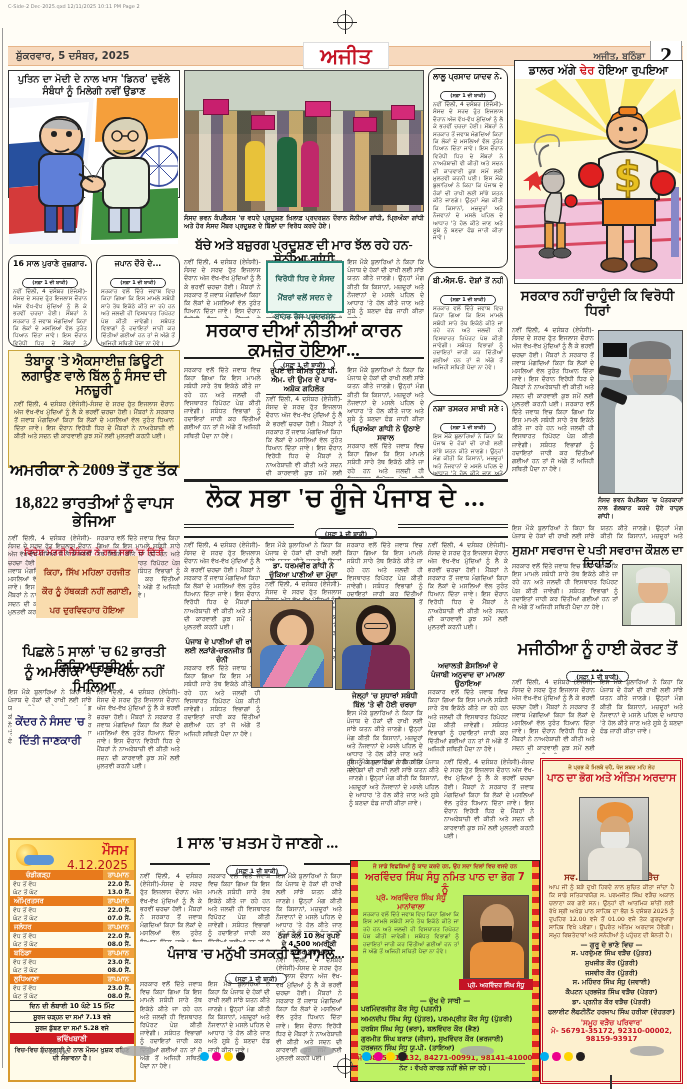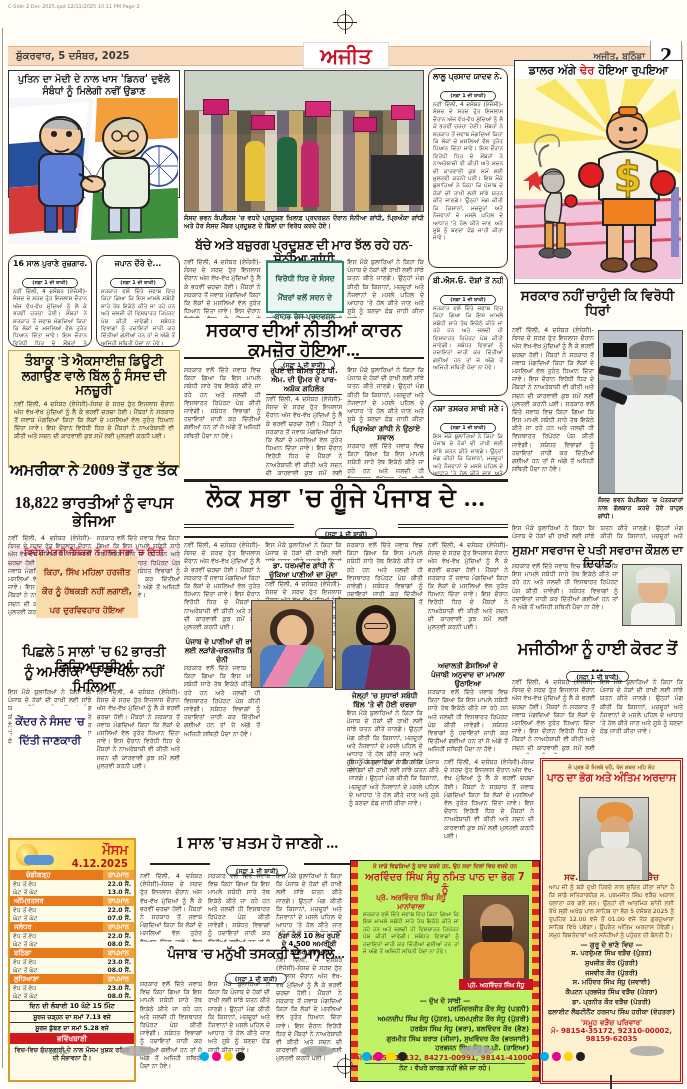--- a/index.html
+++ b/index.html
@@ -122,21 +122,21 @@
   </div>
   <div class="abs" style="left:12px;top:706px;width:76px;height:56px;background:#fffdf6;text-align:center;padding-top:4px;">
     <span class="serif" style="font-size:11px;font-weight:bold;color:#15155a;line-height:1.3;margin-top:36px;">ਕੇਂਦਰ ਨੇ ਸੰਸਦ 'ਚ ਦਿੱਤੀ ਜਾਣਕਾਰੀ</span>
   </div>
 
   <div class="abs" style="left:8px;top:838px;width:128px;height:244px;border:2px solid #d79a2f;background:#fffbe9;overflow:hidden;">
     <div style="height:30px;background:linear-gradient(90deg,#ffe98a,#ffd24d);position:relative;">
       <div style="position:absolute;left:6px;top:4px;width:22px;height:22px;border-radius:50%;background:radial-gradient(circle at 40% 40%,#fff3a0,#f7b52c 70%);"></div>
       <div style="position:absolute;left:14px;top:15px;width:30px;height:10px;border-radius:6px;background:#5b95d6;"></div>
       <div style="position:absolute;right:6px;top:2px;font-size:13px;font-weight:bold;color:#d01a20;">ਮੌਸਮ</div>
-      <div style="position:absolute;right:6px;top:18px;font-size:10px;font-weight:bold;color:#b3121c;">4.12.2025</div>
+      <div style="position:absolute;right:6px;top:18px;font-size:12px;font-weight:normal;color:#b3121c;">4.12.2025</div>
     </div>
 
     <div>
       <div class="wcityhead">
           <span style="background:#e87a1c;flex:1;padding:1px 16px;">ਚੰਡੀਗੜ੍ਹ</span>
           <span style="background:#f0a03c;padding:1px 5px;">ਤਾਪਮਾਨ</span>
         </div>
       <div class="wrow">
           <span>ਵੱਧ ਤੋਂ ਵੱਧ</span>
           <span style="font-weight:bold">22.0 ਸੈਂ.</span>
@@ -427,21 +427,21 @@
       <div style="font-size:7.4px;font-weight:bold;color:#c41425;text-align:center;">ਪ੍ਰੋ. ਅਰਵਿੰਦਰ ਸਿੰਘ ਸੰਧੂ ਮਾਨਾਂਵਾਲਾ</div>
       <div class="body-xs" style="height:78px;color:#333;">ਸਰਕਾਰ ਵਲੋਂ ਦਿੱਤੇ ਜਵਾਬ ਵਿਚ ਕਿਹਾ ਗਿਆ ਕਿ ਇਸ ਮਾਮਲੇ ਸਬੰਧੀ ਸਾਰੇ ਤੱਥ ਇਕੱਠੇ ਕੀਤੇ ਜਾ ਰਹੇ ਹਨ ਅਤੇ ਜਲਦੀ ਹੀ ਵਿਸਥਾਰਤ ਰਿਪੋਰਟ ਪੇਸ਼ ਕੀਤੀ ਜਾਵੇਗੀ। ਸਬੰਧਤ ਵਿਭਾਗਾਂ ਨੂੰ ਹਦਾਇਤਾਂ ਜਾਰੀ ਕਰ ਦਿੱਤੀਆਂ ਗਈਆਂ ਹਨ ਤਾਂ ਜੋ ਅੱਗੇ ਤੋਂ ਅਜਿਹੀ ਸਥਿਤੀ ਪੈਦਾ ਨਾ ਹੋਵੇ।</div>
     </div>
     <div class="abs photo" style="left:112px;top:34px;width:66px;height:84px;background:linear-gradient(#7a5a3e,#5a4028);">
       <div class="abs" style="left:16px;top:8px;width:34px;height:38px;border-radius:50%;background:#c89a6e;"></div>
       <div class="abs" style="left:18px;top:30px;width:30px;height:20px;border-radius:0 0 45% 45%;background:#2e2018;"></div>
       <div class="abs" style="left:6px;top:46px;width:54px;height:38px;border-radius:12px 12px 0 0;background:#e8913c;"></div>
     </div>
     <div class="abs" style="left:108px;top:118px;width:74px;height:11px;background:#c41425;color:#fff;font-size:6px;font-weight:bold;text-align:center;line-height:11px;">ਪ੍ਰੋ. ਅਰਵਿੰਦਰ ਸਿੰਘ ਸੰਧੂ</div>
     <div style="margin-top:102px;text-align:center;font-size:7px;font-weight:bold;color:#222;">— <span>ਦੁੱਖ ਦੇ ਸਾਥੀ</span> —</div>
-    <div style="text-align:right;font-size:6.8px;font-weight:bold;line-height:1.45;color:#1a1a1a;padding:0 10px;">
+    <div style="text-align:left;font-size:6.8px;font-weight:bold;line-height:1.45;color:#1a1a1a;padding:0 10px;">
       <div>ਪਰਮਿੰਦਰਜੀਤ ਕੌਰ ਸੰਧੂ (ਪਤਨੀ)</div>
       <div>ਅਮਨਦੀਪ ਸਿੰਘ ਸੰਧੂ (ਪੁੱਤਰ), ਪਰਮਪ੍ਰੀਤ ਕੌਰ ਸੰਧੂ (ਪੁੱਤਰੀ)</div>
       <div>ਹਰਬੰਸ ਸਿੰਘ ਸੰਧੂ (ਭਰਾ), ਬਲਵਿੰਦਰ ਕੌਰ (ਭੈਣ)</div>
       <div>ਗੁਰਮੀਤ ਸਿੰਘ ਬਰਾੜ (ਜੀਜਾ), ਸੁਖਵਿੰਦਰ ਕੌਰ (ਭਰਜਾਈ)</div>
       <div>ਹਰਭਜਨ ਸਿੰਘ ਸੰਧੂ ਯੂ.ਪੀ. (ਤਾਇਆ)</div>
     </div>
     <div style="text-align:center;font-size:7px;font-weight:bold;color:#c41425;">ਮੋ: 98151-11132, 84271-00991, 98141-41000</div>
     <div style="text-align:center;font-size:6.6px;font-weight:bold;color:#222;border-top:1px solid #555;margin:1px 14px 0;">ਨੋਟ : ਵੱਖਰੇ ਕਾਰਡ ਨਹੀਂ ਭੇਜੇ ਜਾ ਰਹੇ।</div>
   </div>
 
@@ -460,21 +460,21 @@
     <div style="text-align:center;font-size:6.6px;font-weight:bold;line-height:1.5;color:#1a1a1a;">
       <div>ਸ. ਪਰਦੁੱਮਣ ਸਿੰਘ ਵੜੈਚ (ਪੁੱਤਰ)</div>
       <div>ਸੁਖਜੀਤ ਕੌਰ (ਪੁੱਤਰੀ)</div>
       <div>ਜਸਵੀਰ ਕੌਰ (ਪੁੱਤਰੀ)</div>
       <div>ਸ. ਮਹਿੰਦਰ ਸਿੰਘ ਸੰਧੂ (ਜਵਾਈ)</div>
       <div>ਕੈਪਟਨ ਪ੍ਰਭਜੋਤ ਸਿੰਘ ਵੜੈਚ (ਪੋਤਰਾ)</div>
       <div>ਡਾ. ਪ੍ਰਨੀਤ ਕੌਰ ਵੜੈਚ (ਪੋਤਰੀ)</div>
       <div>ਫਲਾਈਟ ਲੈਫਟੀਨੈਂਟ ਹਰਜਾਪ ਸਿੰਘ ਹਰੀਕਾ (ਦੋਹਤਰਾ)</div>
     </div>
     <div style="text-align:center;font-size:7.4px;font-weight:bold;color:#c41425;">'ਸਮੂਹ ਵੜੈਚ ਪਰਿਵਾਰ'</div>
-    <div style="text-align:center;font-size:7px;font-weight:bold;color:#c41425;">ਮੋ- 98154-35172, 92310-00002, 98159-62035</div>
+    <div style="text-align:center;font-size:7px;font-weight:bold;color:#c41425;">ਮੋ- 56791-35172, 92310-00002, 98159-93917</div>
   </div>
 
   <div class="abs" style="left:40px;top:1048px;font-size:6px;color:#888;font-weight:bold;">+ &nbsp;cMYK</div>
   <div class="abs grayblob" style="left:120px;top:1046px;width:34px;height:10px;"></div>
   <div class="abs" style="left:200px;top:1046px;">
     <span class="dot" style="background:#00aeef;"></span><span class="dot" style="background:#ec008c;"></span><span class="dot" style="background:#ffd400;"></span><span class="dot" style="background:#231f20;"></span>
   </div>
   <div class="abs grayblob" style="left:300px;top:1046px;width:34px;height:10px;"></div>
   <div class="abs" style="left:362px;top:1046px;">
     <span class="dot" style="background:#00aeef;"></span><span class="dot" style="background:#ec008c;"></span><span class="dot" style="background:#ffd400;"></span><span class="dot" style="background:#231f20;"></span>

